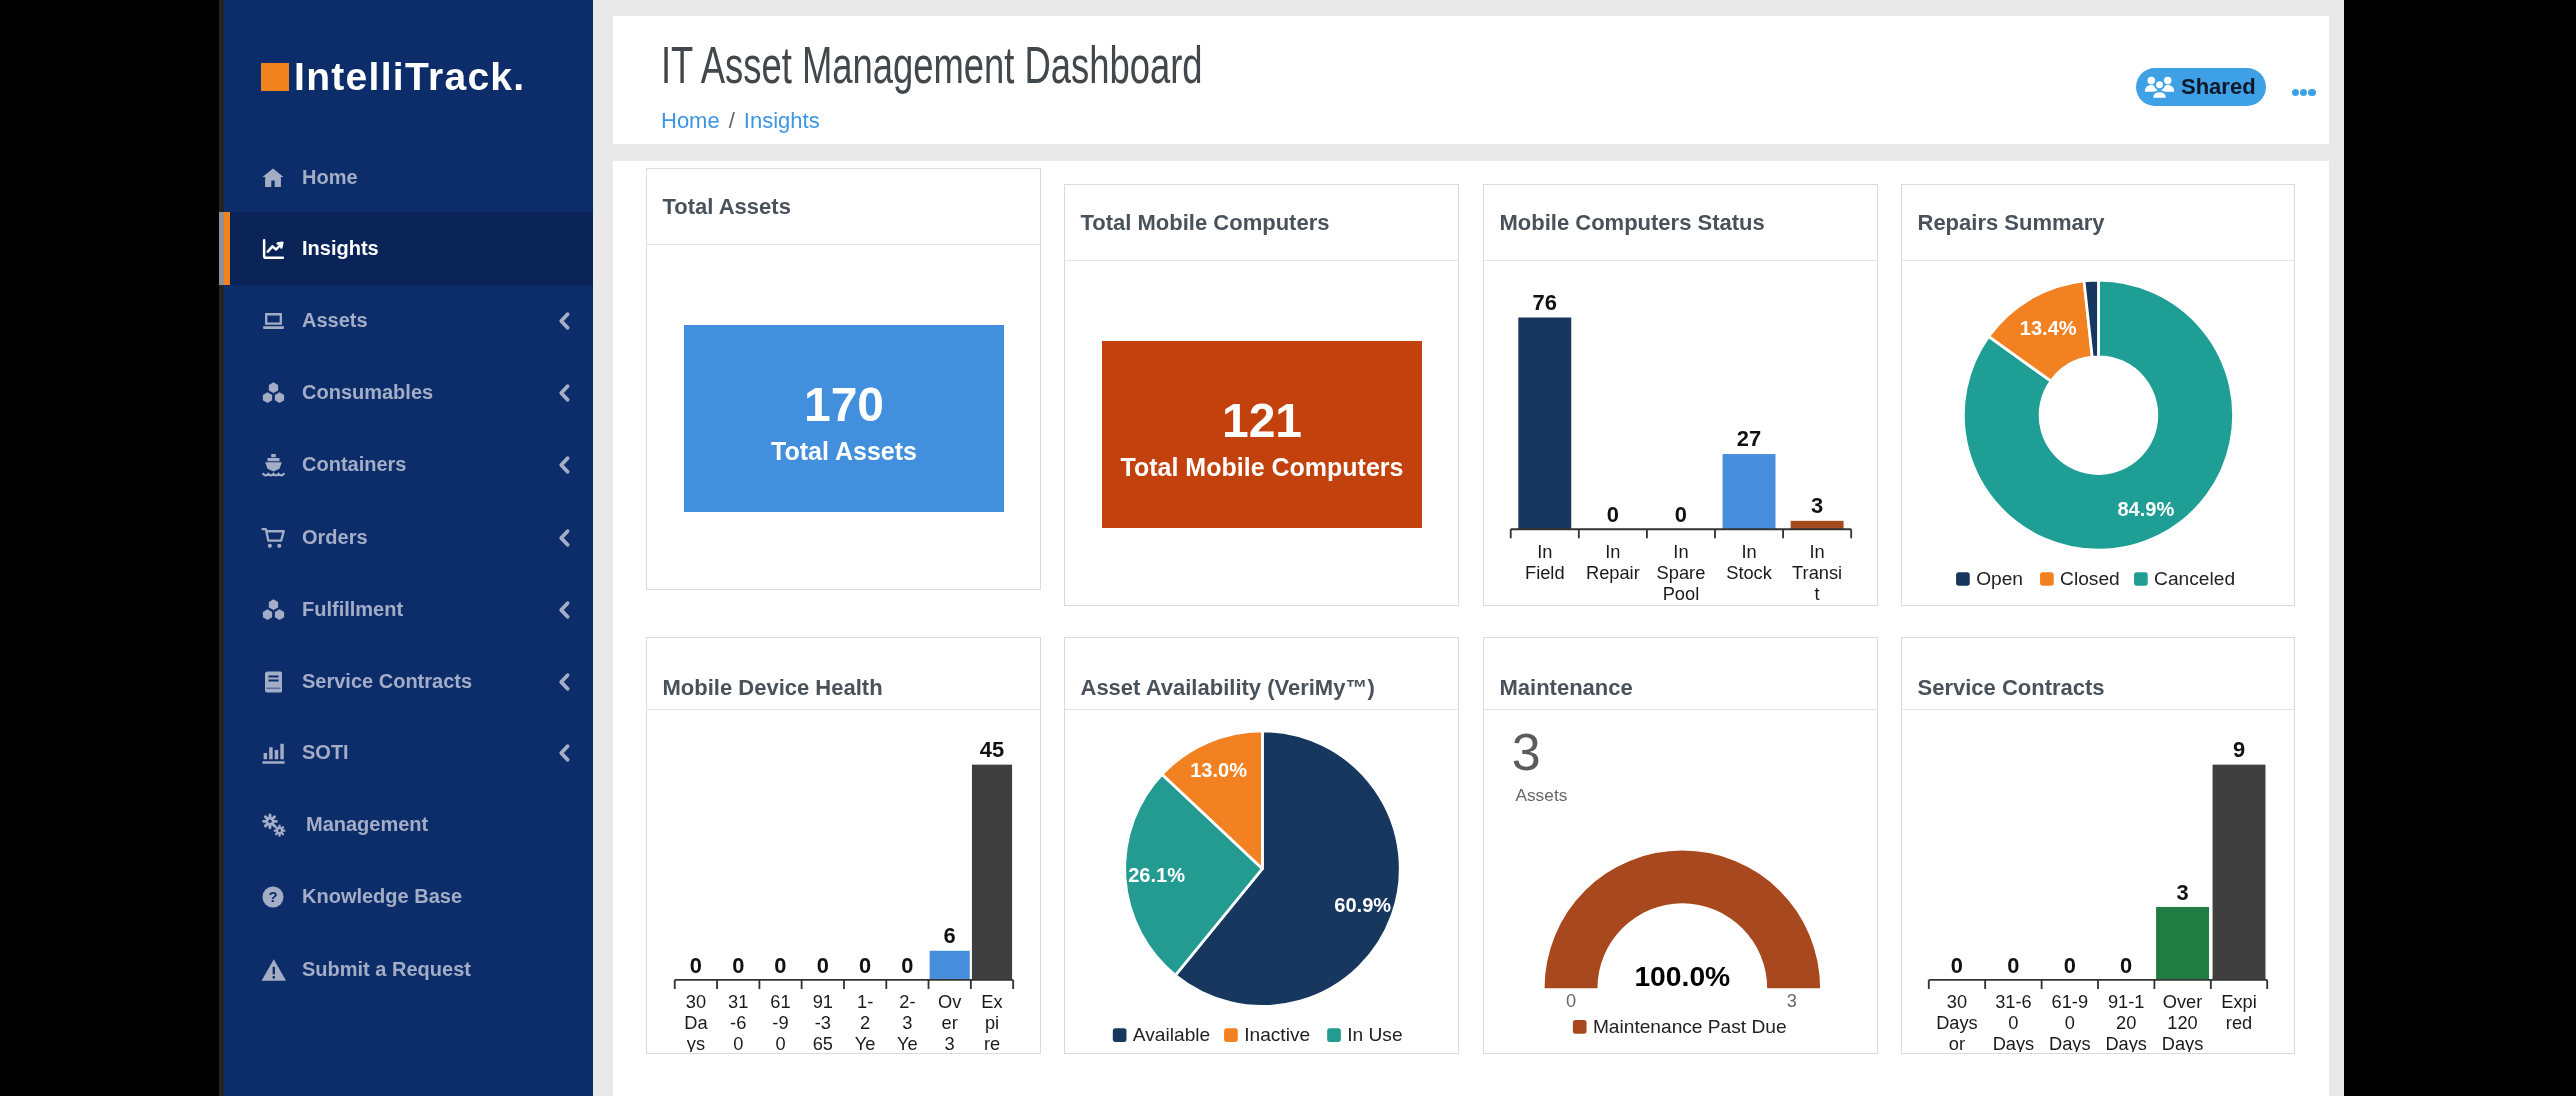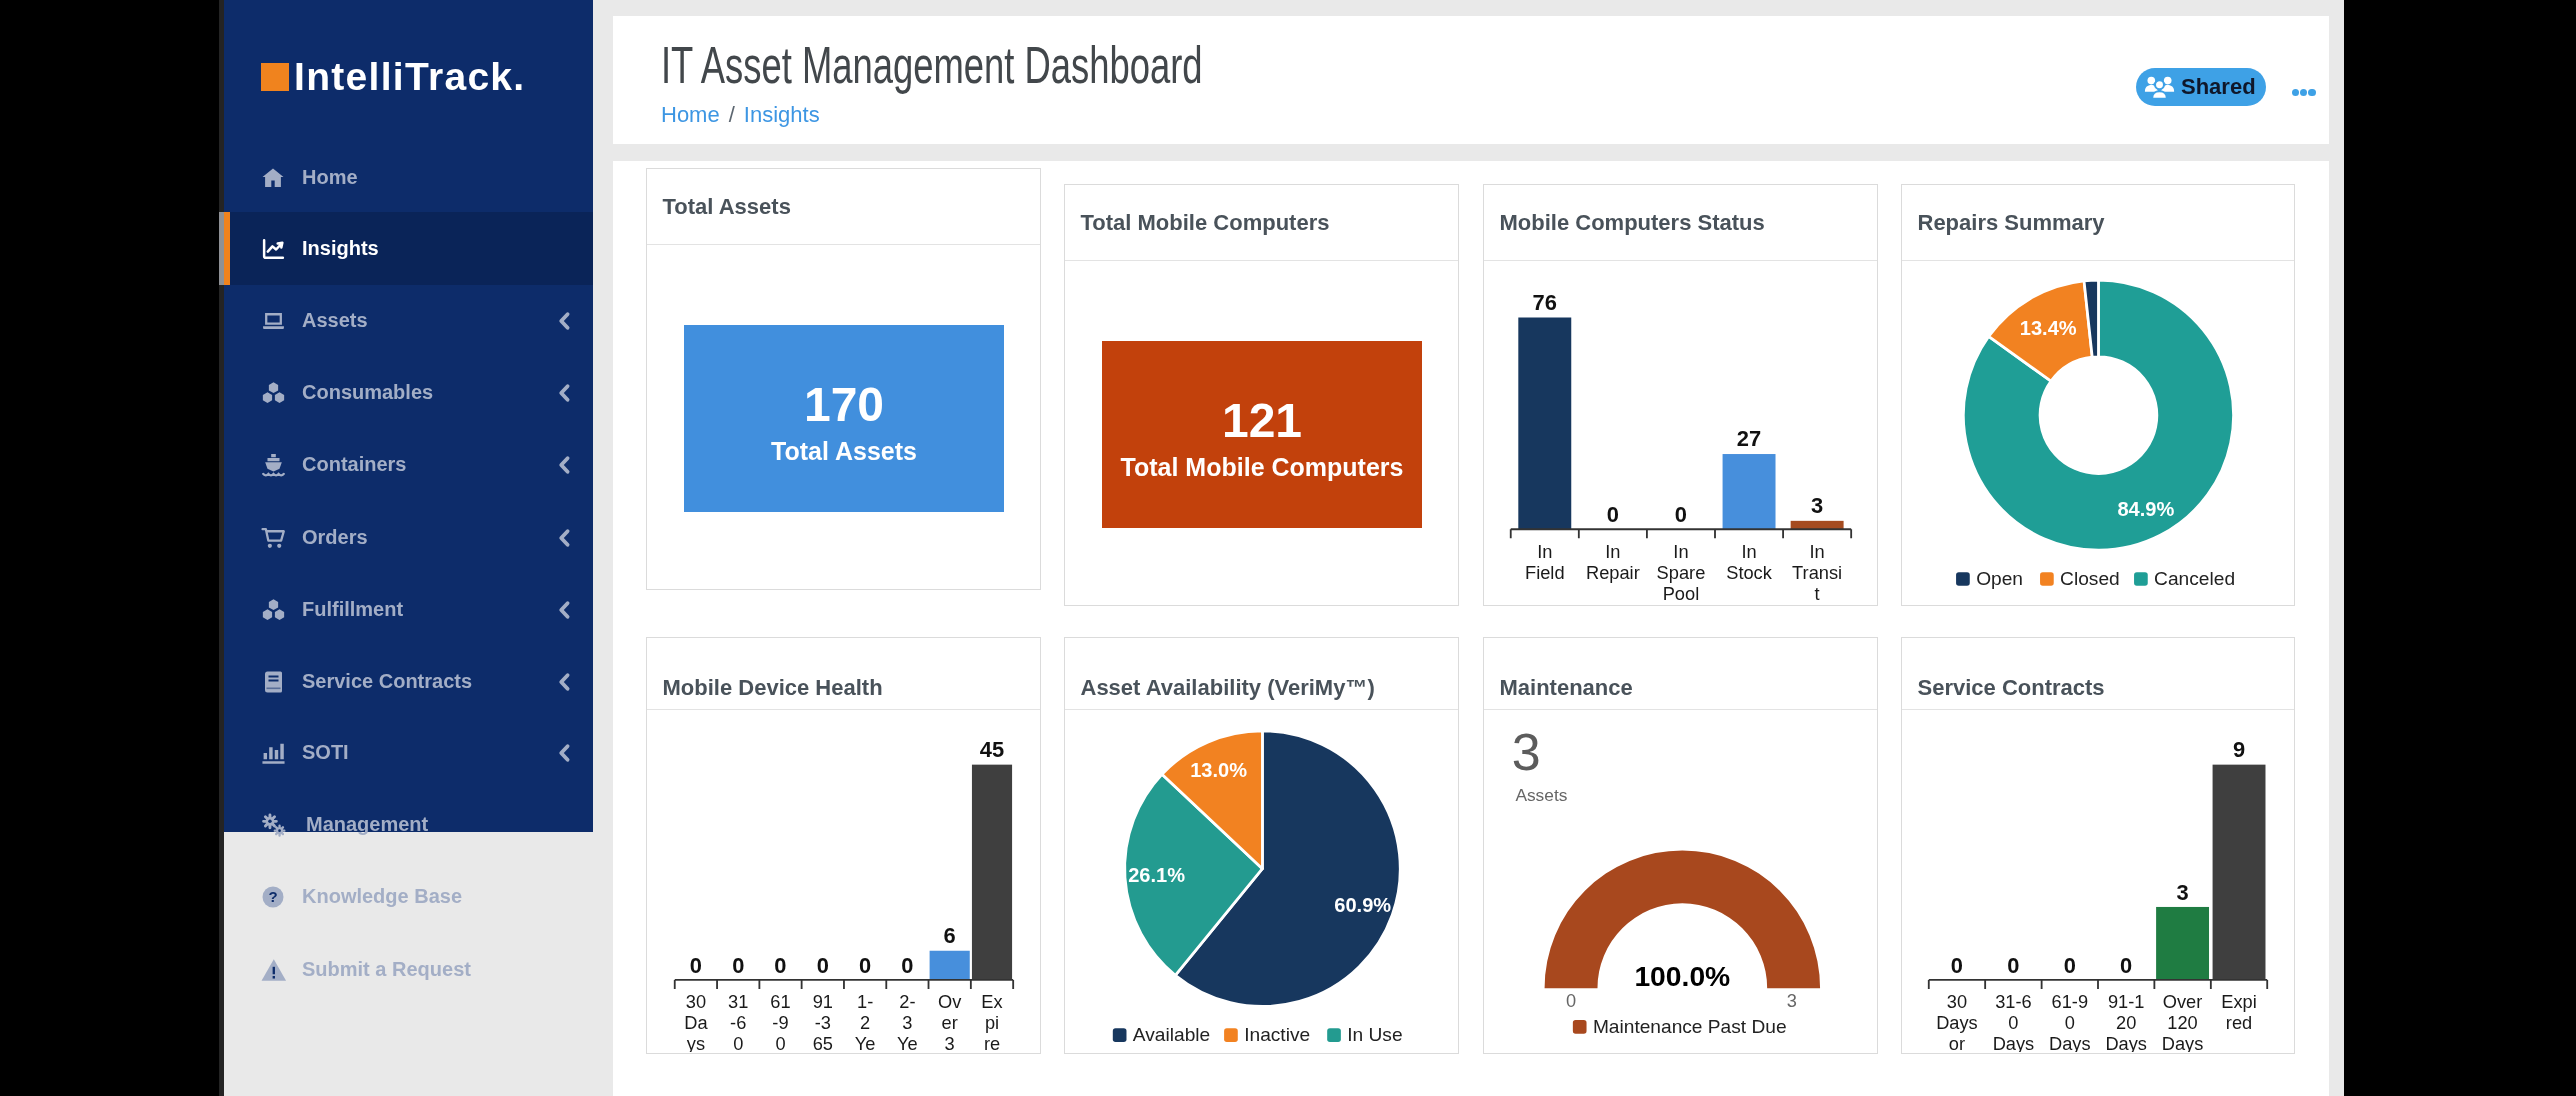--- a/index.html
+++ b/index.html
@@ -2,32 +2,32 @@
 <html style="font-size:14.6px"><head>
 <meta charset="utf-8">
 <style>
 *{margin:0;padding:0;box-sizing:border-box}
 html,body{width:2576px;height:1096px;background:#000;font-family:"Liberation Sans",sans-serif;overflow:hidden}
 body{position:relative}
 .abs{position:absolute}
 #app{left:219px;top:0;width:2125px;height:1096px;background:#e9e9e9}
 #strack{left:219px;top:0;width:4.6px;height:1096px;background:#242424}
 #sthumb{left:219px;top:212px;width:4.6px;height:73px;background:#8f9196}
-#sidebar{left:224px;top:0;width:369px;height:832px;background:#0d2c6a}
+#sidebar{left:224px;top:0;width:369px;height:1096px;background:#0d2c6a}
 #logosq{left:37px;top:63px;width:28px;height:28px;background:#f0831e}
 #logotx{left:70px;top:57px;height:40px;line-height:40px;color:#fff;font-size:39px;font-weight:bold;letter-spacing:1.3px}
 .mi{left:0;width:369px;height:73px}
 .mi .ic{position:absolute;left:37px;top:50%;transform:translateY(-50%)}
 .mi .tx{position:absolute;left:78px;top:0;height:73px;line-height:73px;font-size:20px;font-weight:bold;color:#a3aec6;white-space:nowrap}
 .mi .ch{position:absolute;left:334px;top:50%;transform:translateY(-50%)}
 #active{left:0;top:212px;width:369px;height:73px;background:#0a2458}
 #abar{left:0;top:212px;width:6.4px;height:73px;background:#f0831e}
 #header{left:613px;top:15.5px;width:1716px;height:128px;background:#fff}
 #title{left:48px;top:20px;height:58px;line-height:58px;font-size:52px;color:#42474b;white-space:nowrap;transform:scaleX(.7);transform-origin:0 50%}
-#crumb{left:48px;top:87px;height:24px;line-height:24px;font-size:22px;color:#3d96e3}
+#crumb{left:48px;top:93px;height:24px;line-height:24px;font-size:22px;color:#3d96e3}
 #crumb .sl{color:#5c6670;padding:0 9px}
 #pill{left:1523px;top:52px;width:130px;height:38px;border-radius:19px;background:#3ea1e6;color:#0f172a}
 #pill .pt{position:absolute;left:58px;top:0;height:38px;line-height:38px;font-size:23px;font-weight:bold}
 #dots{left:1679px;top:73px;width:42px;height:9px}
 #dots i{display:inline-block;width:7.3px;height:7.3px;border-radius:50%;background:#3ea1e6;margin-right:0.9px;vertical-align:top}
 #content{left:613px;top:161px;width:1716px;height:935px;background:#fff}
 .card{position:absolute;background:#fff;border:0.9px solid #dbdbdb}
 .card h3{position:absolute;left:15.5px;font-size:22px;font-weight:bold;color:#49525a;white-space:nowrap}
 .r1 h3{top:25px}
 .r2 h3{top:37px}

